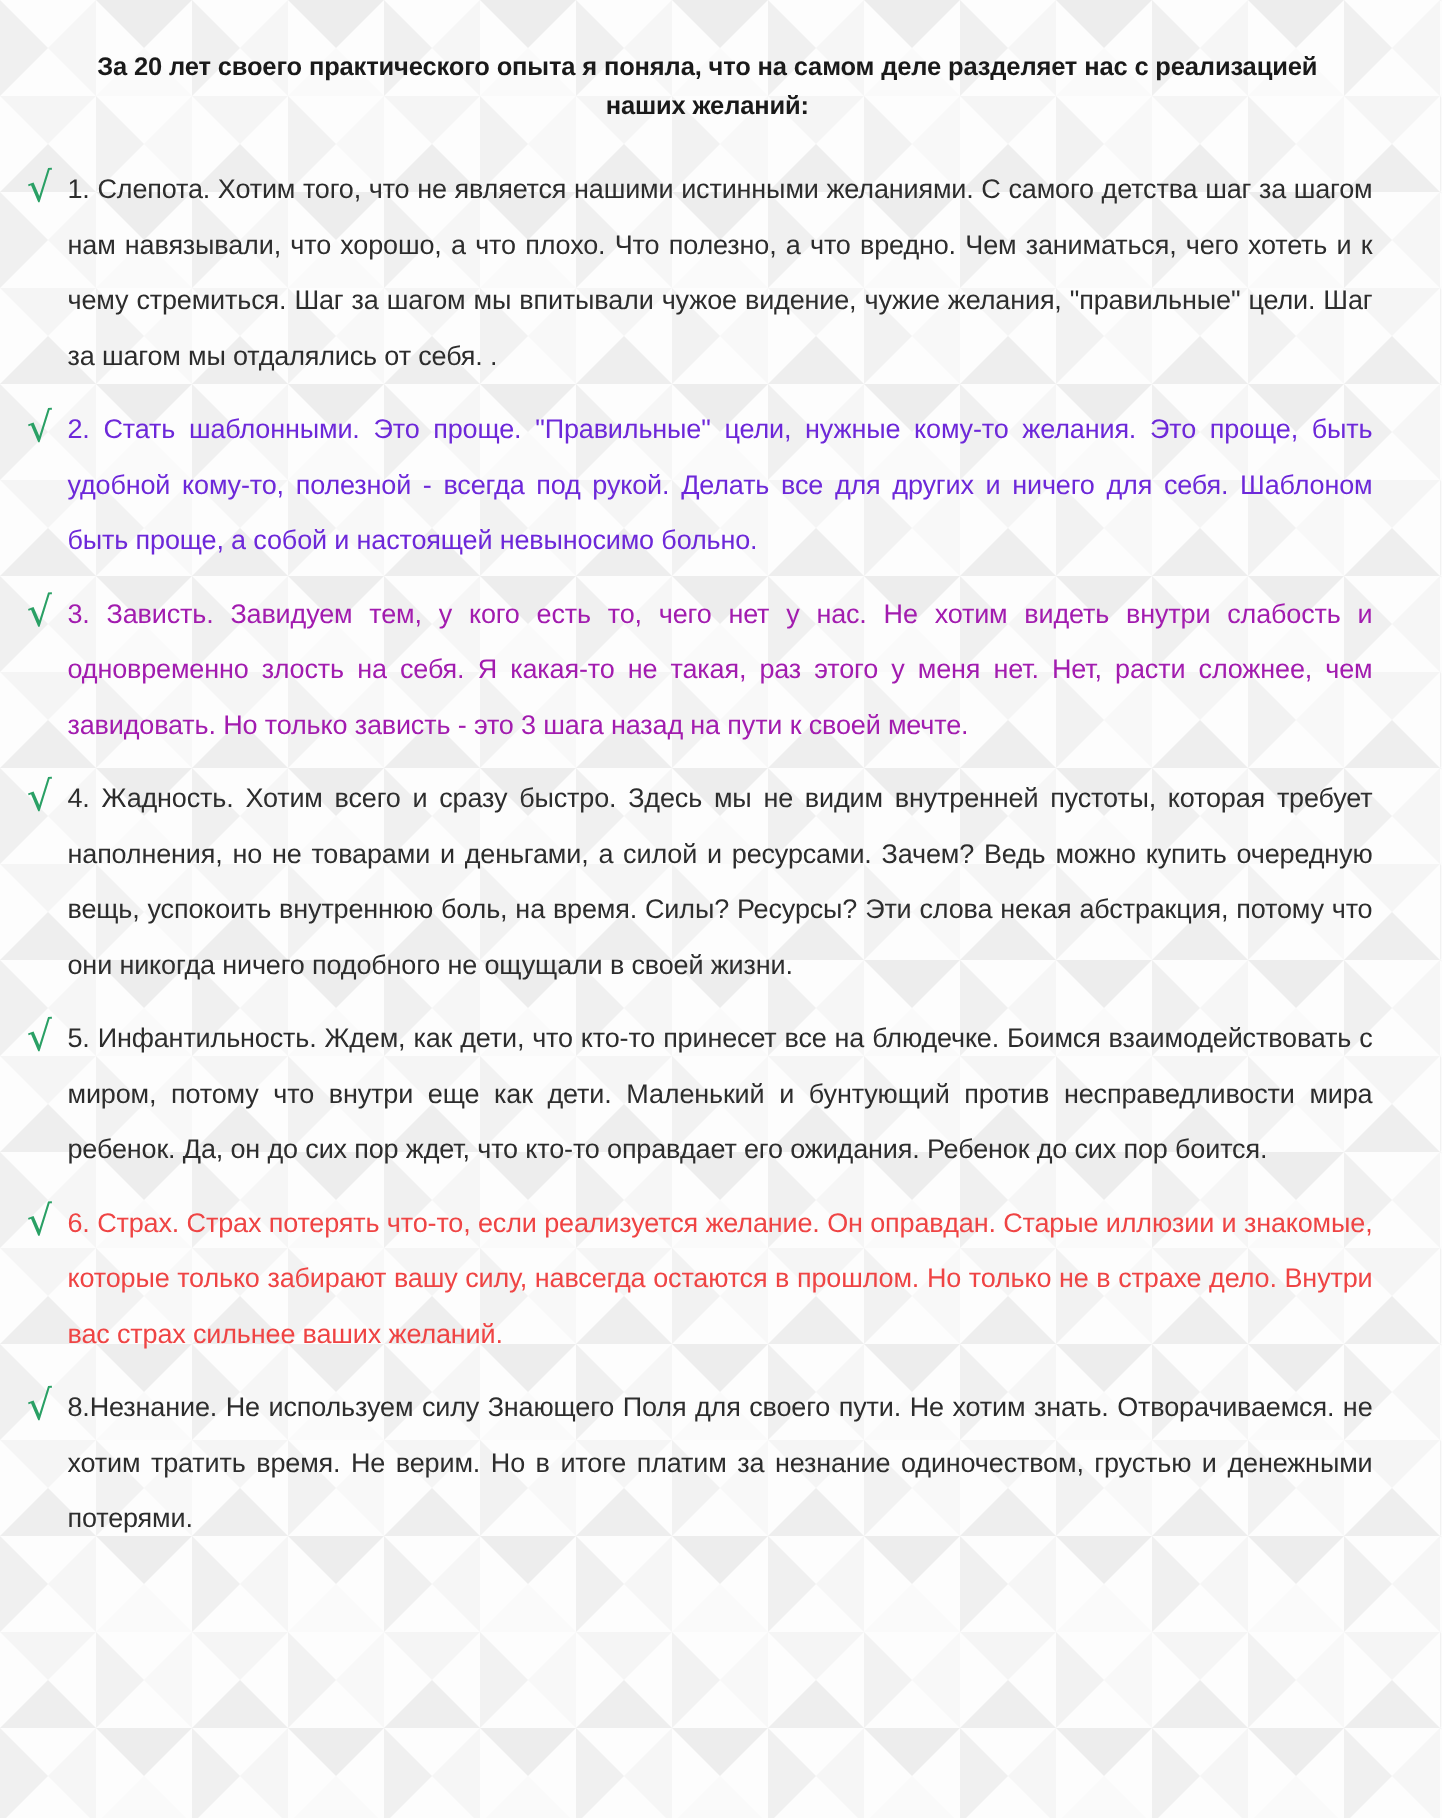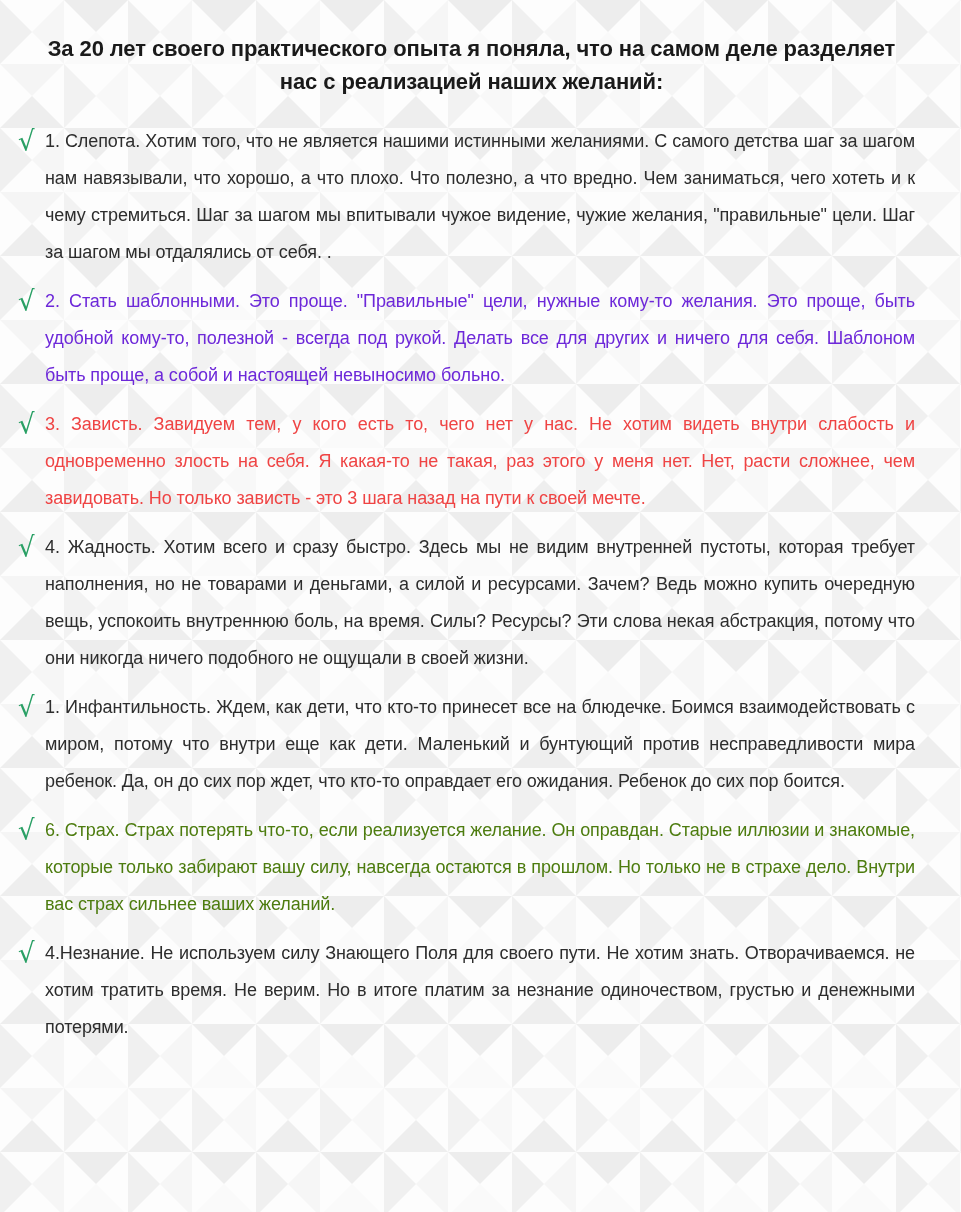--- a/index.html
+++ b/index.html
@@ -19,21 +19,21 @@
   }
   .content {
     position: relative;
     z-index: 1;
     padding: 26px 46px 0 18px;
   }
   .title {
     margin: 6px 0 24px 0;
     padding: 0 14px 0 24px;
     text-align: center;
-    font-size: 22px;
+    font-size: 17px;
     font-weight: bold;
     line-height: 1.52;
     color: #1a1a1a;
     letter-spacing: -0.1px;
   }
   .items { display: block; }
   .item {
     display: flex;
     align-items: flex-start;
     margin-bottom: 12px;
@@ -85,32 +85,32 @@
     <div class="item">
       <span class="check" style="color: rgb(42, 160, 101);">√</span>
       <p class="item-text" style="color: rgb(45, 45, 45);">1. Слепота. Хотим того, что не является нашими истинными желаниями. С самого детства шаг за шагом нам навязывали, что хорошо, а что плохо. Что полезно, а что вредно. Чем заниматься, чего хотеть и к чему стремиться. Шаг за шагом мы впитывали чужое видение, чужие желания, "правильные" цели. Шаг за шагом мы отдалялись от себя. .</p>
     </div>
     <div class="item">
       <span class="check" style="color: rgb(42, 160, 101);">√</span>
       <p class="item-text" style="color: #6d28d9;">2. Стать шаблонными. Это проще. "Правильные" цели, нужные кому-то желания. Это проще, быть удобной кому-то, полезной - всегда под рукой. Делать все для других и ничего для себя. Шаблоном быть проще, а собой и настоящей невыносимо больно.</p>
     </div>
     <div class="item">
       <span class="check" style="color: rgb(42, 160, 101);">√</span>
-      <p class="item-text" style="color: #ef4444;">3. Зависть. Завидуем тем, у кого есть то, чего нет у нас. Не хотим видеть внутри слабость и одновременно злость на себя. Я какая-то не такая, раз этого у меня нет. Нет, расти сложнее, чем завидовать. Но только зависть - это 3 шага назад на пути к своей мечте.</p>
+      <p class="item-text" style="color: #a21caf;">3. Зависть. Завидуем тем, у кого есть то, чего нет у нас. Не хотим видеть внутри слабость и одновременно злость на себя. Я какая-то не такая, раз этого у меня нет. Нет, расти сложнее, чем завидовать. Но только зависть - это 3 шага назад на пути к своей мечте.</p>
     </div>
     <div class="item">
       <span class="check" style="color: rgb(42, 160, 101);">√</span>
       <p class="item-text" style="color: rgb(45, 45, 45);">4. Жадность. Хотим всего и сразу быстро. Здесь мы не видим внутренней пустоты, которая требует наполнения, но не товарами и деньгами, а силой и ресурсами. Зачем? Ведь можно купить очередную вещь, успокоить внутреннюю боль, на время. Силы? Ресурсы? Эти слова некая абстракция, потому что они никогда ничего подобного не ощущали в своей жизни.</p>
     </div>
     <div class="item">
       <span class="check" style="color: rgb(42, 160, 101);">√</span>
-      <p class="item-text" style="color: rgb(45, 45, 45);">1. Инфантильность. Ждем, как дети, что кто-то принесет все на блюдечке. Боимся взаимодействовать с миром, потому что внутри еще как дети. Маленький и бунтующий против несправедливости мира ребенок. Да, он до сих пор ждет, что кто-то оправдает его ожидания. Ребенок до сих пор боится.</p>
+      <p class="item-text" style="color: rgb(45, 45, 45);">5. Инфантильность. Ждем, как дети, что кто-то принесет все на блюдечке. Боимся взаимодействовать с миром, потому что внутри еще как дети. Маленький и бунтующий против несправедливости мира ребенок. Да, он до сих пор ждет, что кто-то оправдает его ожидания. Ребенок до сих пор боится.</p>
     </div>
     <div class="item">
       <span class="check" style="color: rgb(42, 160, 101);">√</span>
-      <p class="item-text" style="color: #4d7c0f;">6. Страх. Страх потерять что-то, если реализуется желание. Он оправдан. Старые иллюзии и знакомые, которые только забирают вашу силу, навсегда остаются в прошлом. Но только не в страхе дело. Внутри вас страх сильнее ваших желаний.</p>
+      <p class="item-text" style="color: #ef4444;">6. Страх. Страх потерять что-то, если реализуется желание. Он оправдан. Старые иллюзии и знакомые, которые только забирают вашу силу, навсегда остаются в прошлом. Но только не в страхе дело. Внутри вас страх сильнее ваших желаний.</p>
     </div>
     <div class="item">
       <span class="check" style="color: rgb(42, 160, 101);">√</span>
-      <p class="item-text" style="color: rgb(45, 45, 45);">4.Незнание. Не используем силу Знающего Поля для своего пути. Не хотим знать. Отворачиваемся. не хотим тратить время. Не верим. Но в итоге платим за незнание одиночеством, грустью и денежными потерями.</p>
+      <p class="item-text" style="color: rgb(45, 45, 45);">8.Незнание. Не используем силу Знающего Поля для своего пути. Не хотим знать. Отворачиваемся. не хотим тратить время. Не верим. Но в итоге платим за незнание одиночеством, грустью и денежными потерями.</p>
     </div>
   </div>
 </div>
 
 </body></html>

